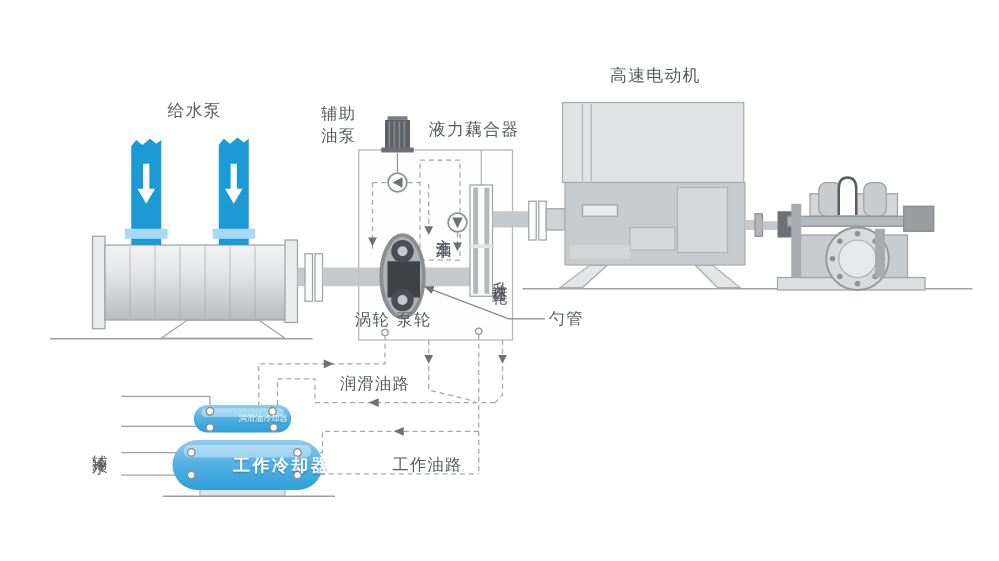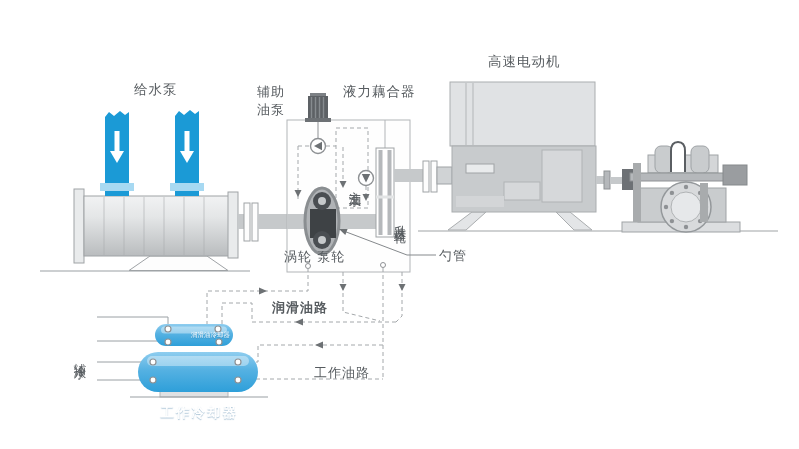--- a/index.html
+++ b/index.html
@@ -212,25 +212,25 @@
           <circle cx="238" cy="362" r="3"></circle>
       <circle cx="153" cy="380" r="3"></circle>
           <circle cx="238" cy="380" r="3"></circle>
     </g>
   </g>
 </svg>
 
 <div class="lbl big" style="left:134px;top:80px;">给水泵</div>
 <div class="lbl" style="left:257px;top:83px;">辅助
 油泵</div>
-<div class="lbl big" style="left:343px;top:82px;">液力藕合器</div>
+<div class="lbl big" style="left:343px;top:95px;">液力藕合器</div>
 <div class="lbl big" style="left:488px;top:52px;">高速电动机</div>
 <div class="lbl vert" style="left:346px;top:156px;height:56px;">主油泵</div>
 <div class="lbl vert" style="left:391px;top:186px;height:66px;">升速齿轮</div>
 <div class="lbl" style="left:284px;top:248px;">涡轮 泵轮</div>
 <div class="lbl" style="left:439px;top:247px;">勺管</div>
-<div class="lbl" style="left:272px;top:299px;font-weight:bold;">润滑油路</div>
+<div class="lbl" style="left:272px;top:299px;">润滑油路</div>
 <div class="lbl" style="left:314px;top:364px;">工作油路</div>
 <div class="lbl vert" style="left:71px;top:327px;height:58px;">辅冷水</div>
 <div class="cooler-text small" style="left:158px;top:331px;width:72px;">润滑油冷却器</div>
-<div class="cooler-text large" style="left:134px;top:364px;width:104px;margin-top:40px;">工作冷却器</div>
+<div class="cooler-text large" style="left:160px;top:364px;width:104px;">工作冷却器</div>
 
 </div>
 
 </body></html>

